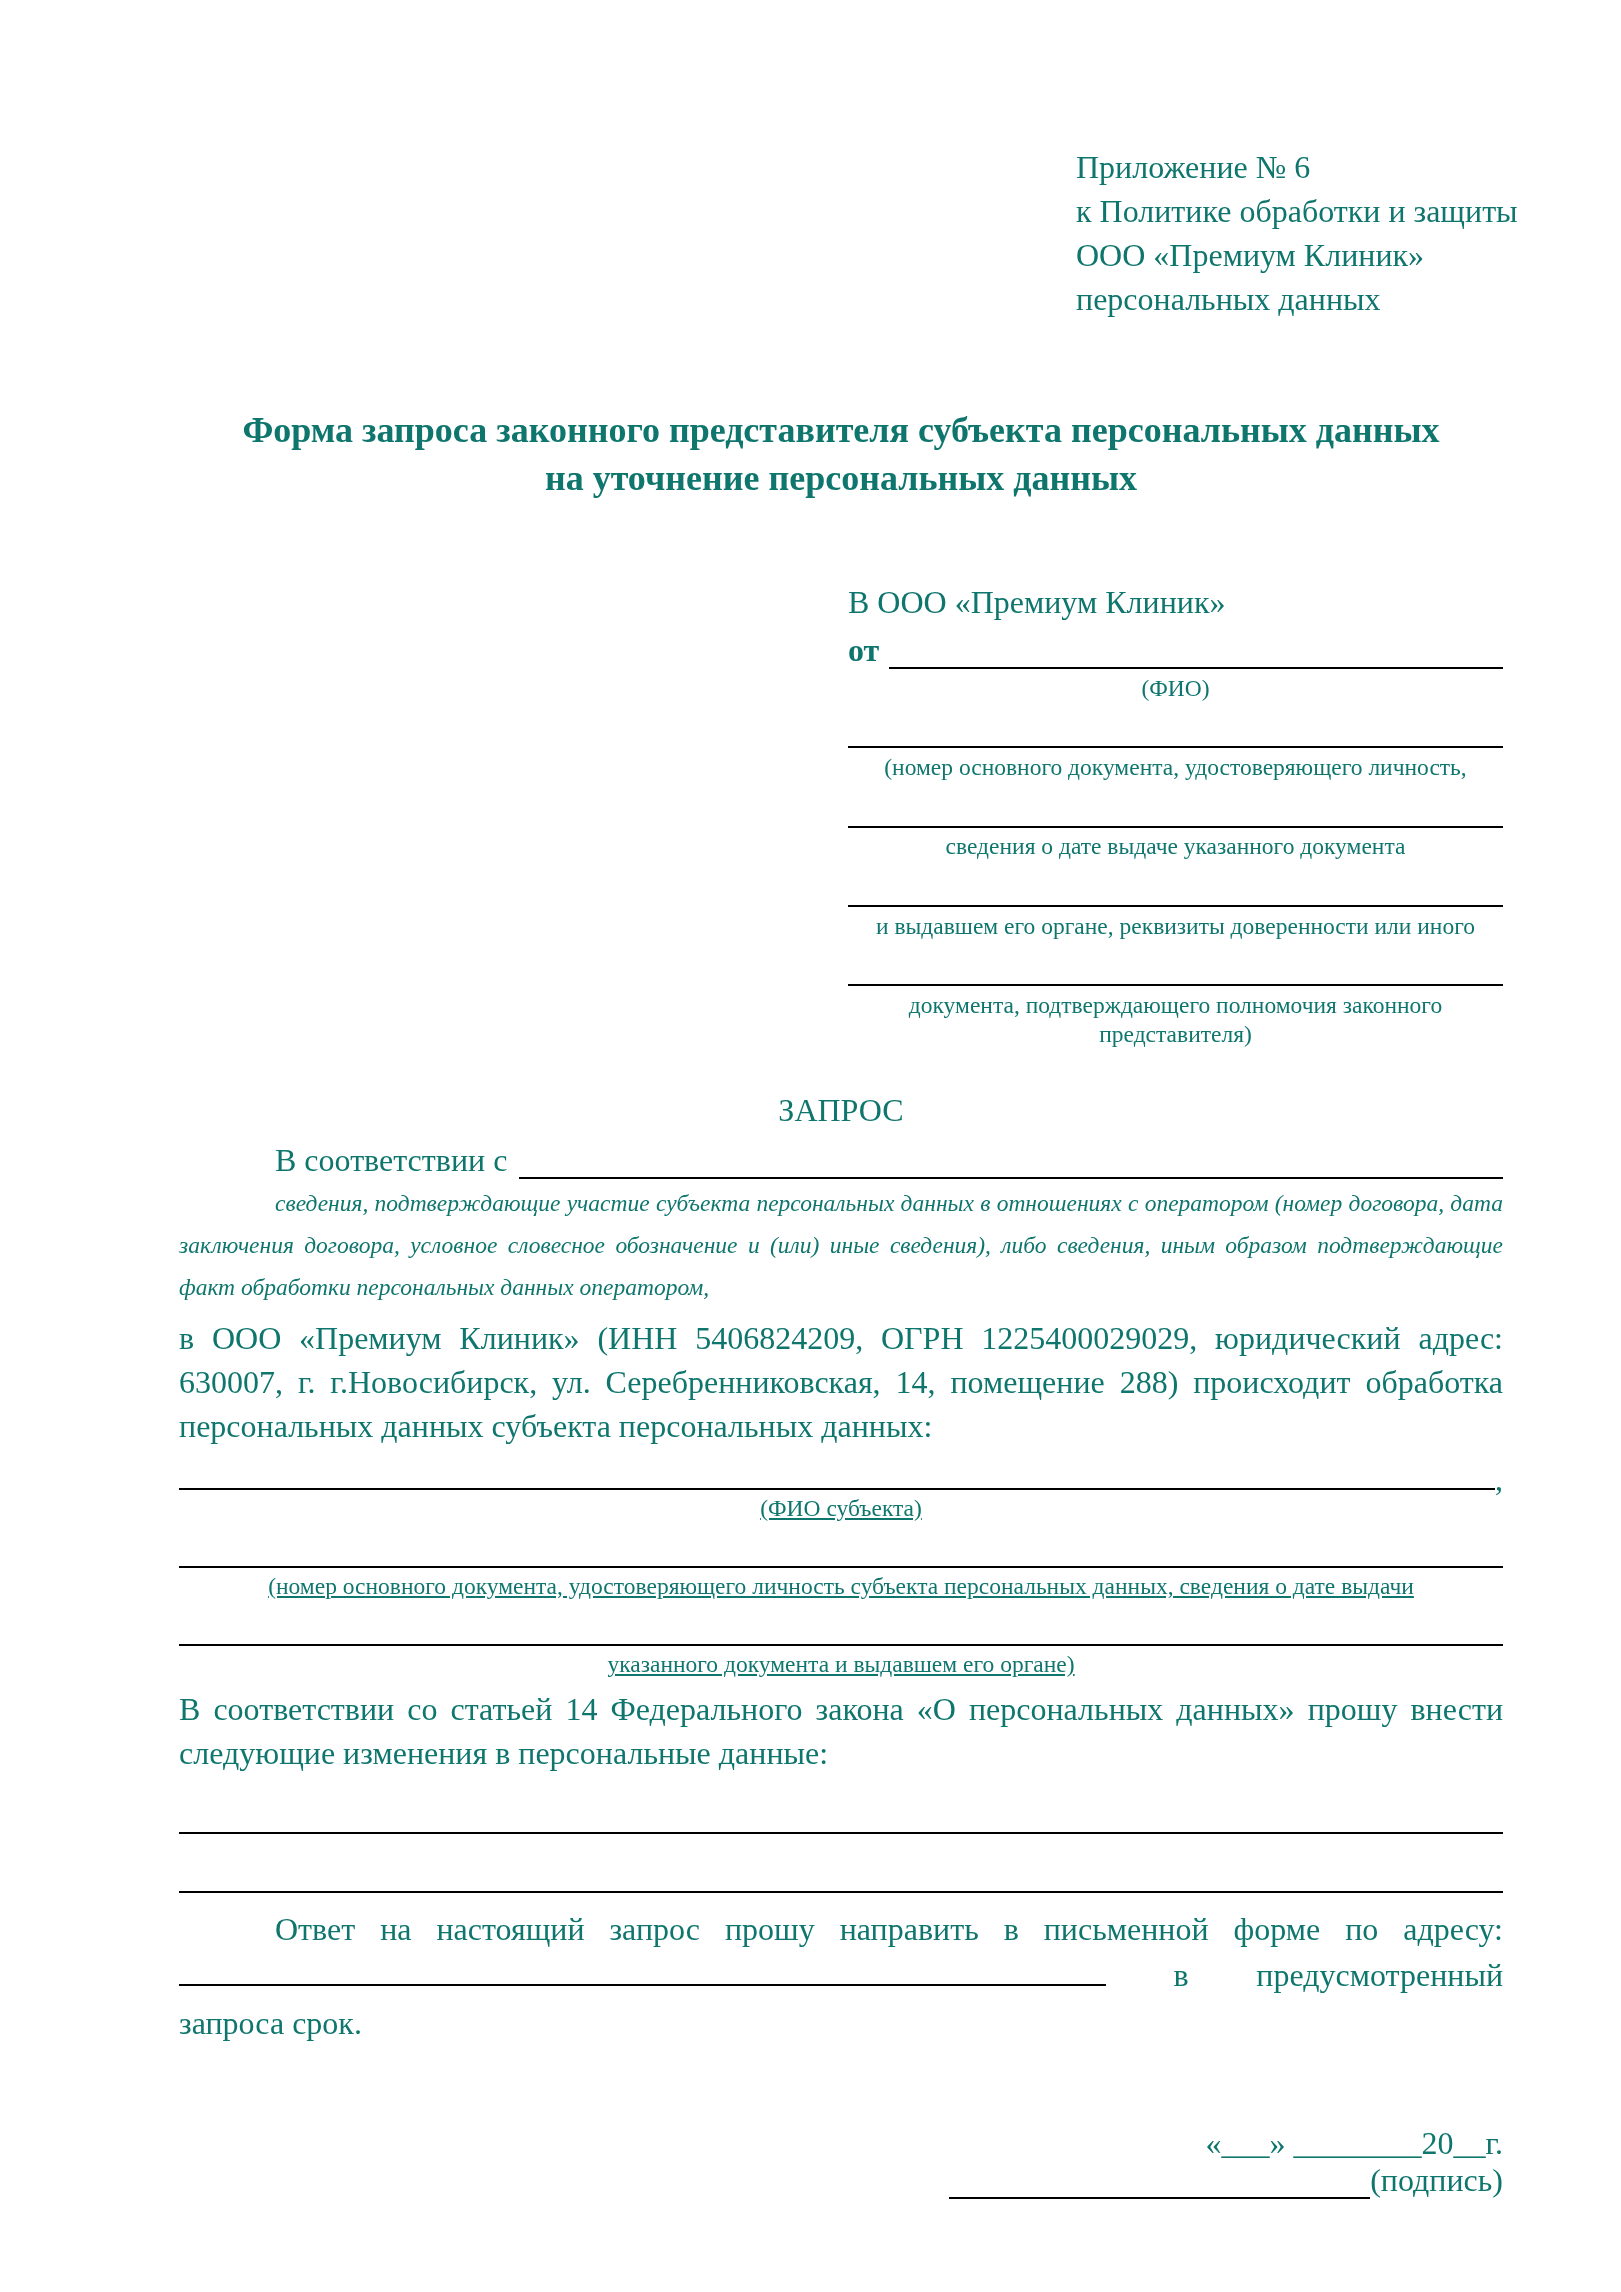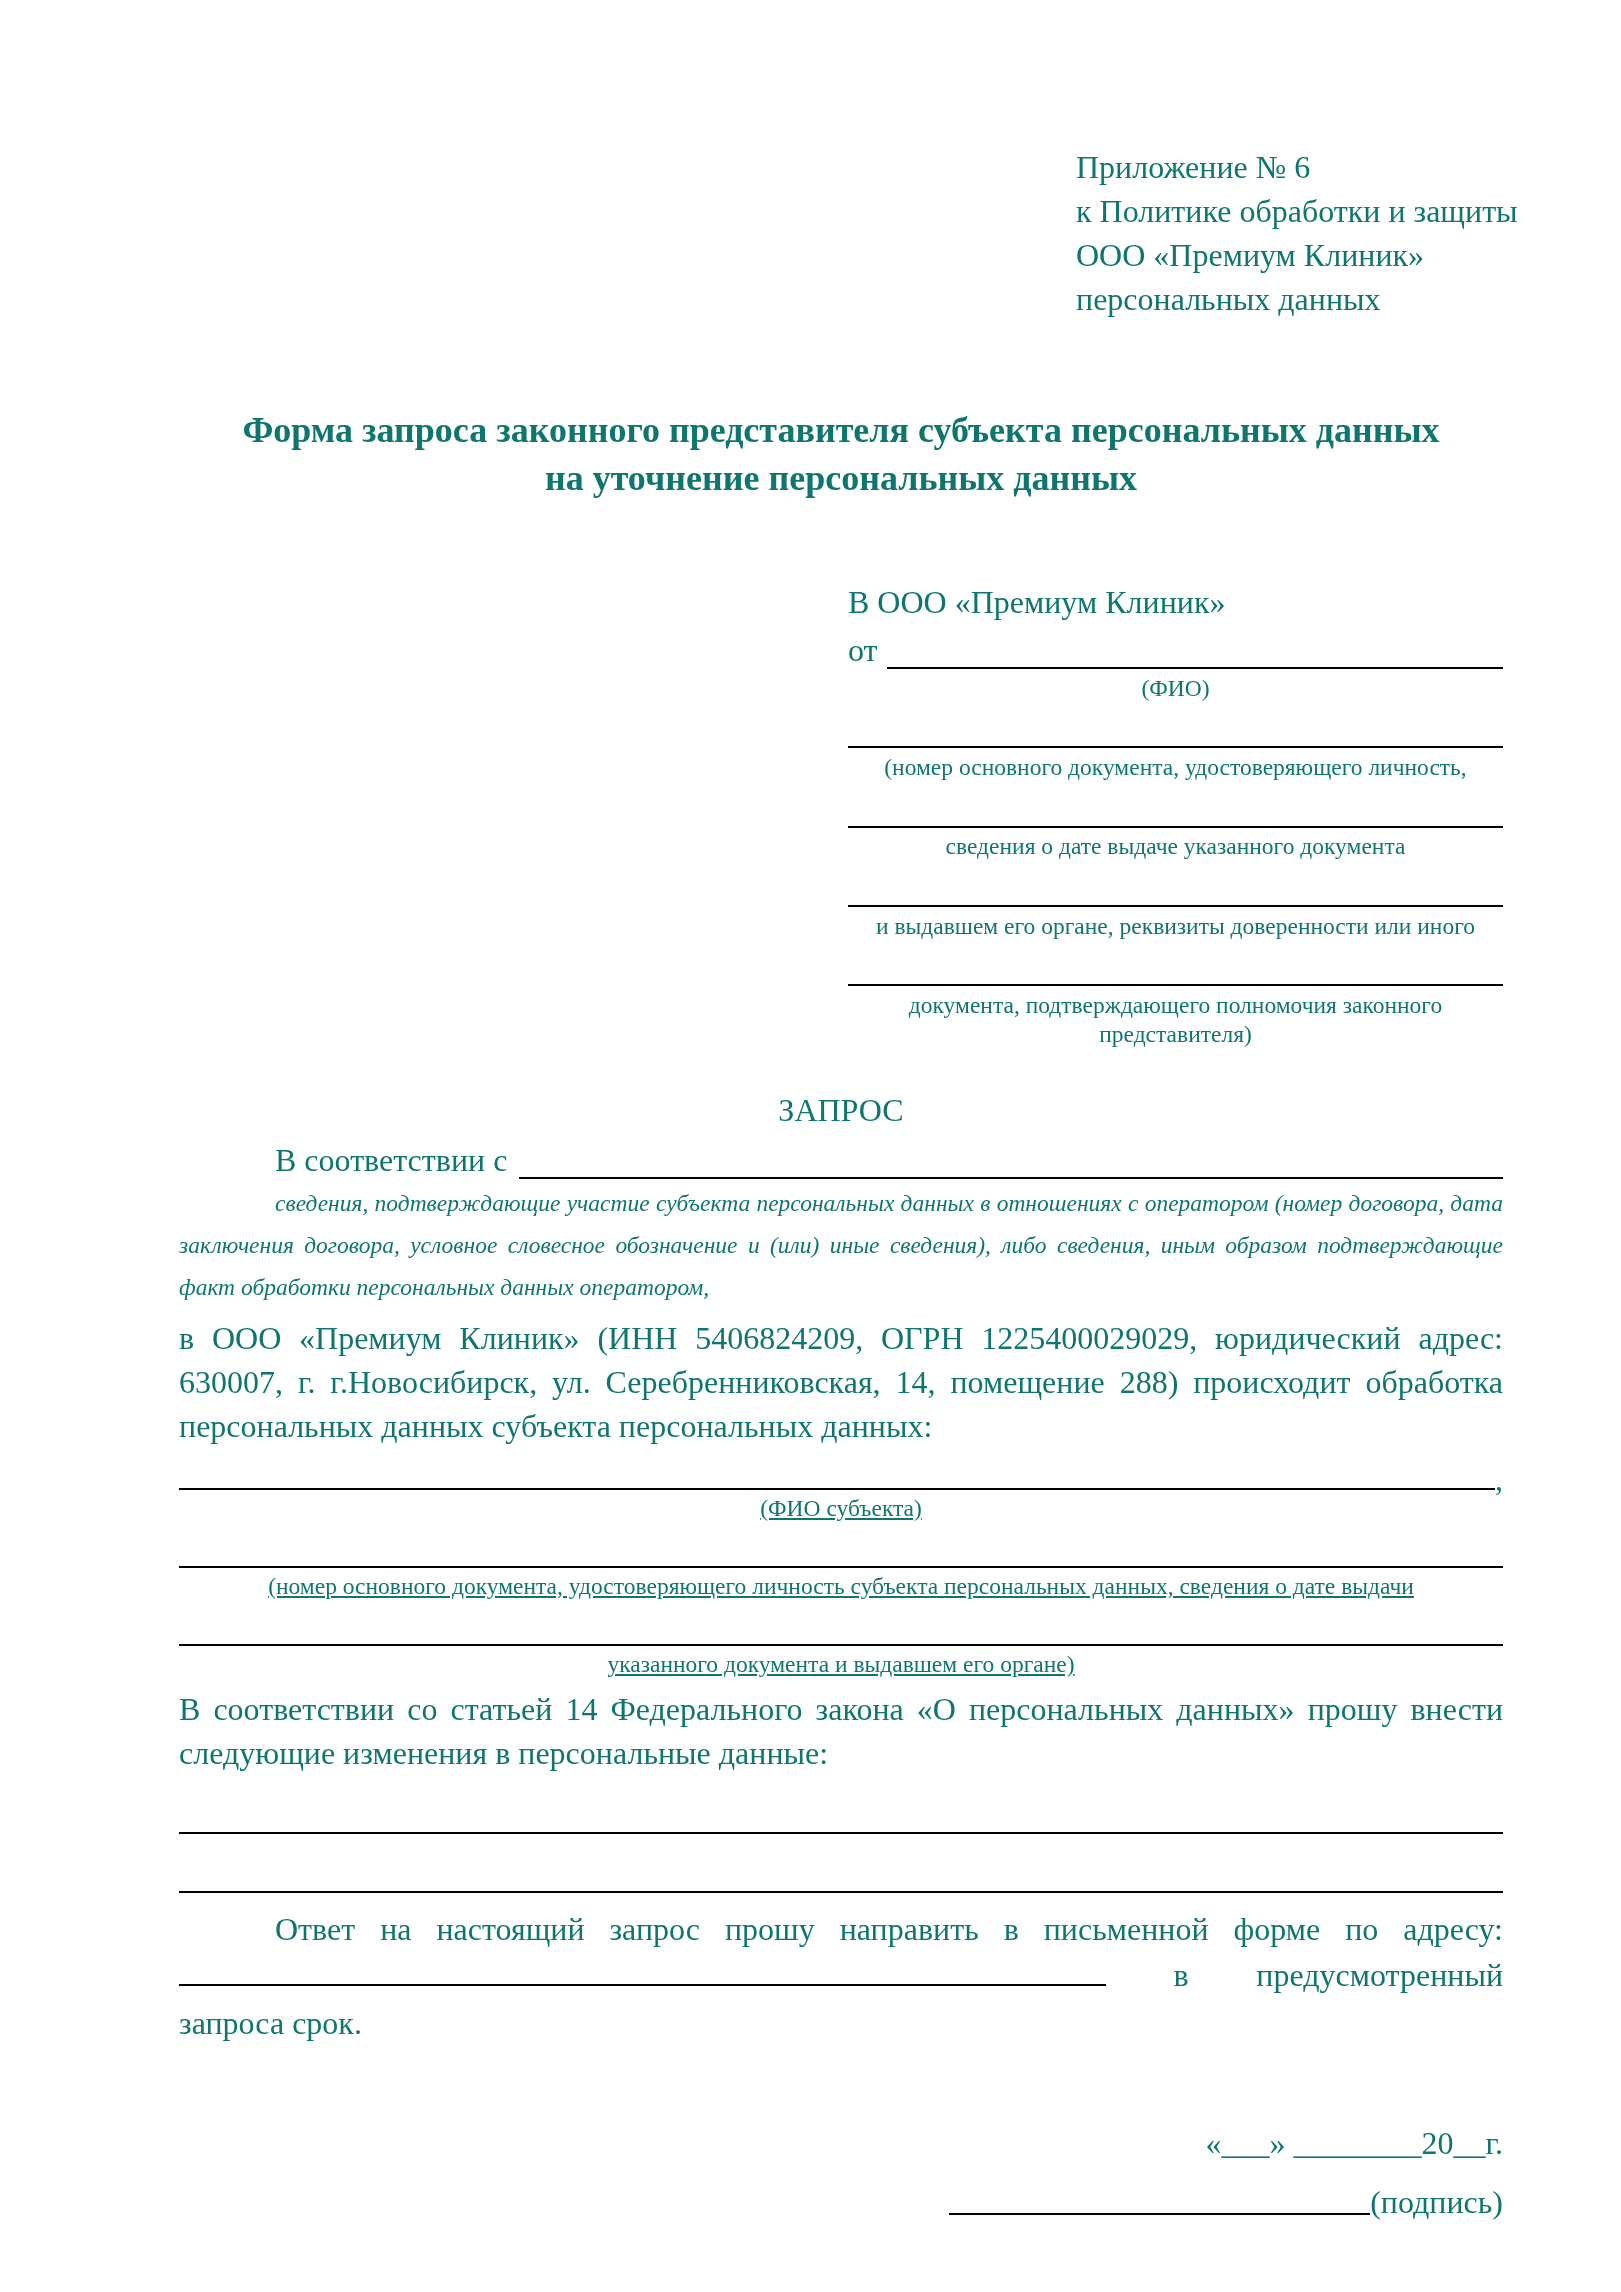--- a/index.html
+++ b/index.html
@@ -28,20 +28,21 @@
   }
   .addressee {
     margin-left: 669px;
     margin-top: 78px;
   }
   .addr-to { line-height: 1.35; }
   .flex-row {
     display: flex;
     align-items: flex-end;
     height: 45px;
+    font-weight: bold;
   }
   .from-label { padding-right: 9.8px; }
   .fill {
     flex: 1;
     border-bottom: 2.9px solid #000;
     height: 39px;
   }
   .cap {
     font-size: 23.5px;
     text-align: center;
@@ -106,21 +107,21 @@
   .answer-l3 { line-height: 1.5; }
   .sig-row {
     display: flex;
     align-items: flex-end;
     margin-top: 78px;
     flex-direction: column;
   }
   .sig-part {
     margin-left: auto;
     display: flex;
-    margin-top: 22px;
+    align-items: flex-end;
   }
   .sig-line {
     display: inline-block;
     width: 421px;
     border-bottom: 2.9px solid #000;
     height: 29px;
   }
 </style>
 </head>
 <body>

